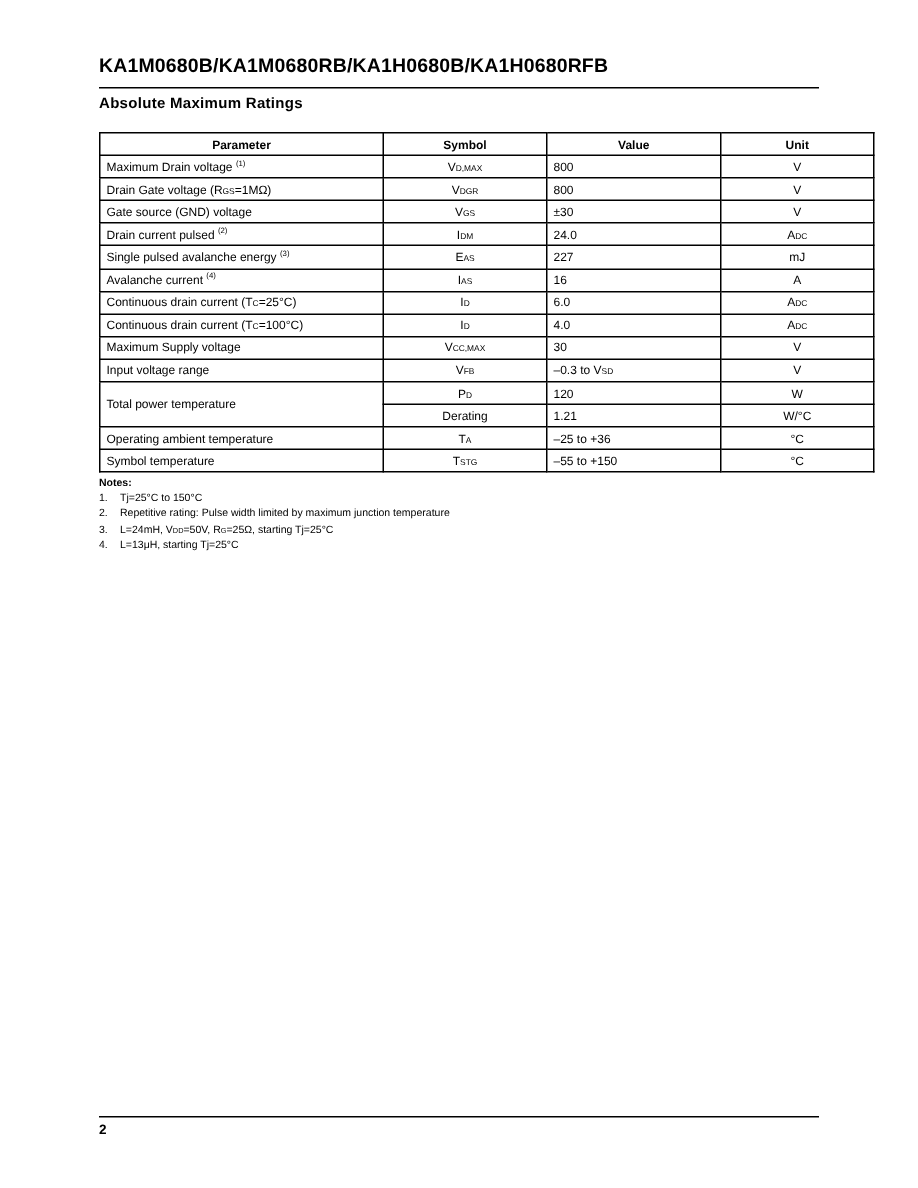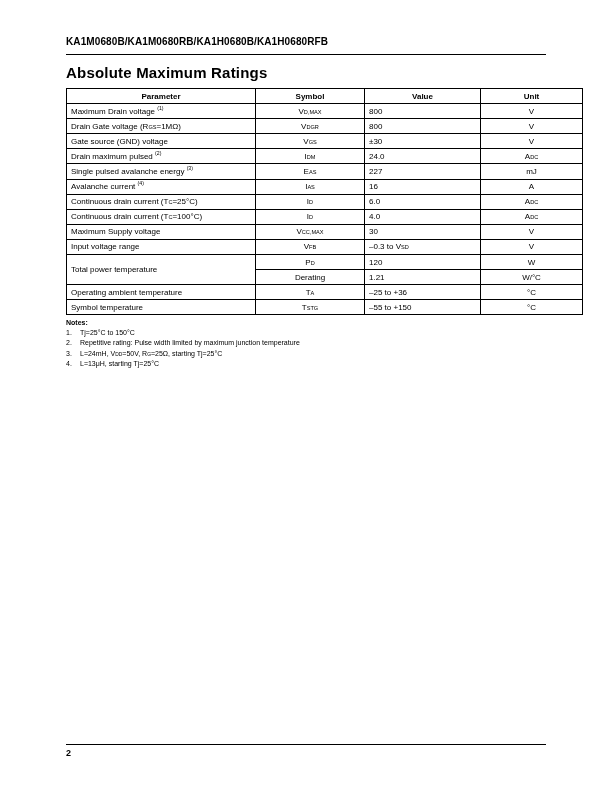--- a/index.html
+++ b/index.html
@@ -8,28 +8,28 @@
     background: #ffffff;
     color: #000000;
     font-family: "Liberation Sans", sans-serif;
     position: relative;
     -webkit-font-smoothing: antialiased;
   }
   .page { position: absolute; inset: 0; background: #ffffff; }
 
   .doc-header {
     position: absolute; left: 66px; top: 36px; width: 480px;
-    font-size: 10px; font-weight: bold; letter-spacing: 0.1px;
+    font-size: 13px; font-weight: bold; letter-spacing: 0.1px;
     padding-bottom: 7px;
     border-bottom: 1.6px solid #000000;
   }
 
   .doc-title {
     position: absolute; left: 66px; top: 64px;
-    font-size: 15px; font-weight: bold; letter-spacing: 0.2px;
+    font-size: 10px; font-weight: bold; letter-spacing: 0.2px;
   }
 
   table.amr {
     position: absolute; left: 66px; top: 88px;
     width: 480px; border-collapse: collapse;
     font-size: 8px; table-layout: fixed;
   }
   table.amr th, table.amr td {
     border: 1px solid #000000;
     height: 14.1px;
@@ -96,21 +96,21 @@
         <td class="c-val"><span>800</span><sub></sub></td>
         <td class="c-unit"><span>V</span><sub></sub></td>
       </tr>
       <tr>
         <td class="c-param"><span>Gate source (GND) voltage</span><sub></sub><span></span><sup></sup></td>
         <td class="c-sym"><span>V</span><sub>GS</sub></td>
         <td class="c-val"><span>±30</span><sub></sub></td>
         <td class="c-unit"><span>V</span><sub></sub></td>
       </tr>
       <tr>
-        <td class="c-param"><span>Drain maximum pulsed </span><sub></sub><span></span><sup>(2)</sup></td>
+        <td class="c-param"><span>Drain current pulsed </span><sub></sub><span></span><sup>(2)</sup></td>
         <td class="c-sym"><span>I</span><sub>DM</sub></td>
         <td class="c-val"><span>24.0</span><sub></sub></td>
         <td class="c-unit"><span>A</span><sub>DC</sub></td>
       </tr>
       <tr>
         <td class="c-param"><span>Single pulsed avalanche energy </span><sub></sub><span></span><sup>(3)</sup></td>
         <td class="c-sym"><span>E</span><sub>AS</sub></td>
         <td class="c-val"><span>227</span><sub></sub></td>
         <td class="c-unit"><span>mJ</span><sub></sub></td>
       </tr>

